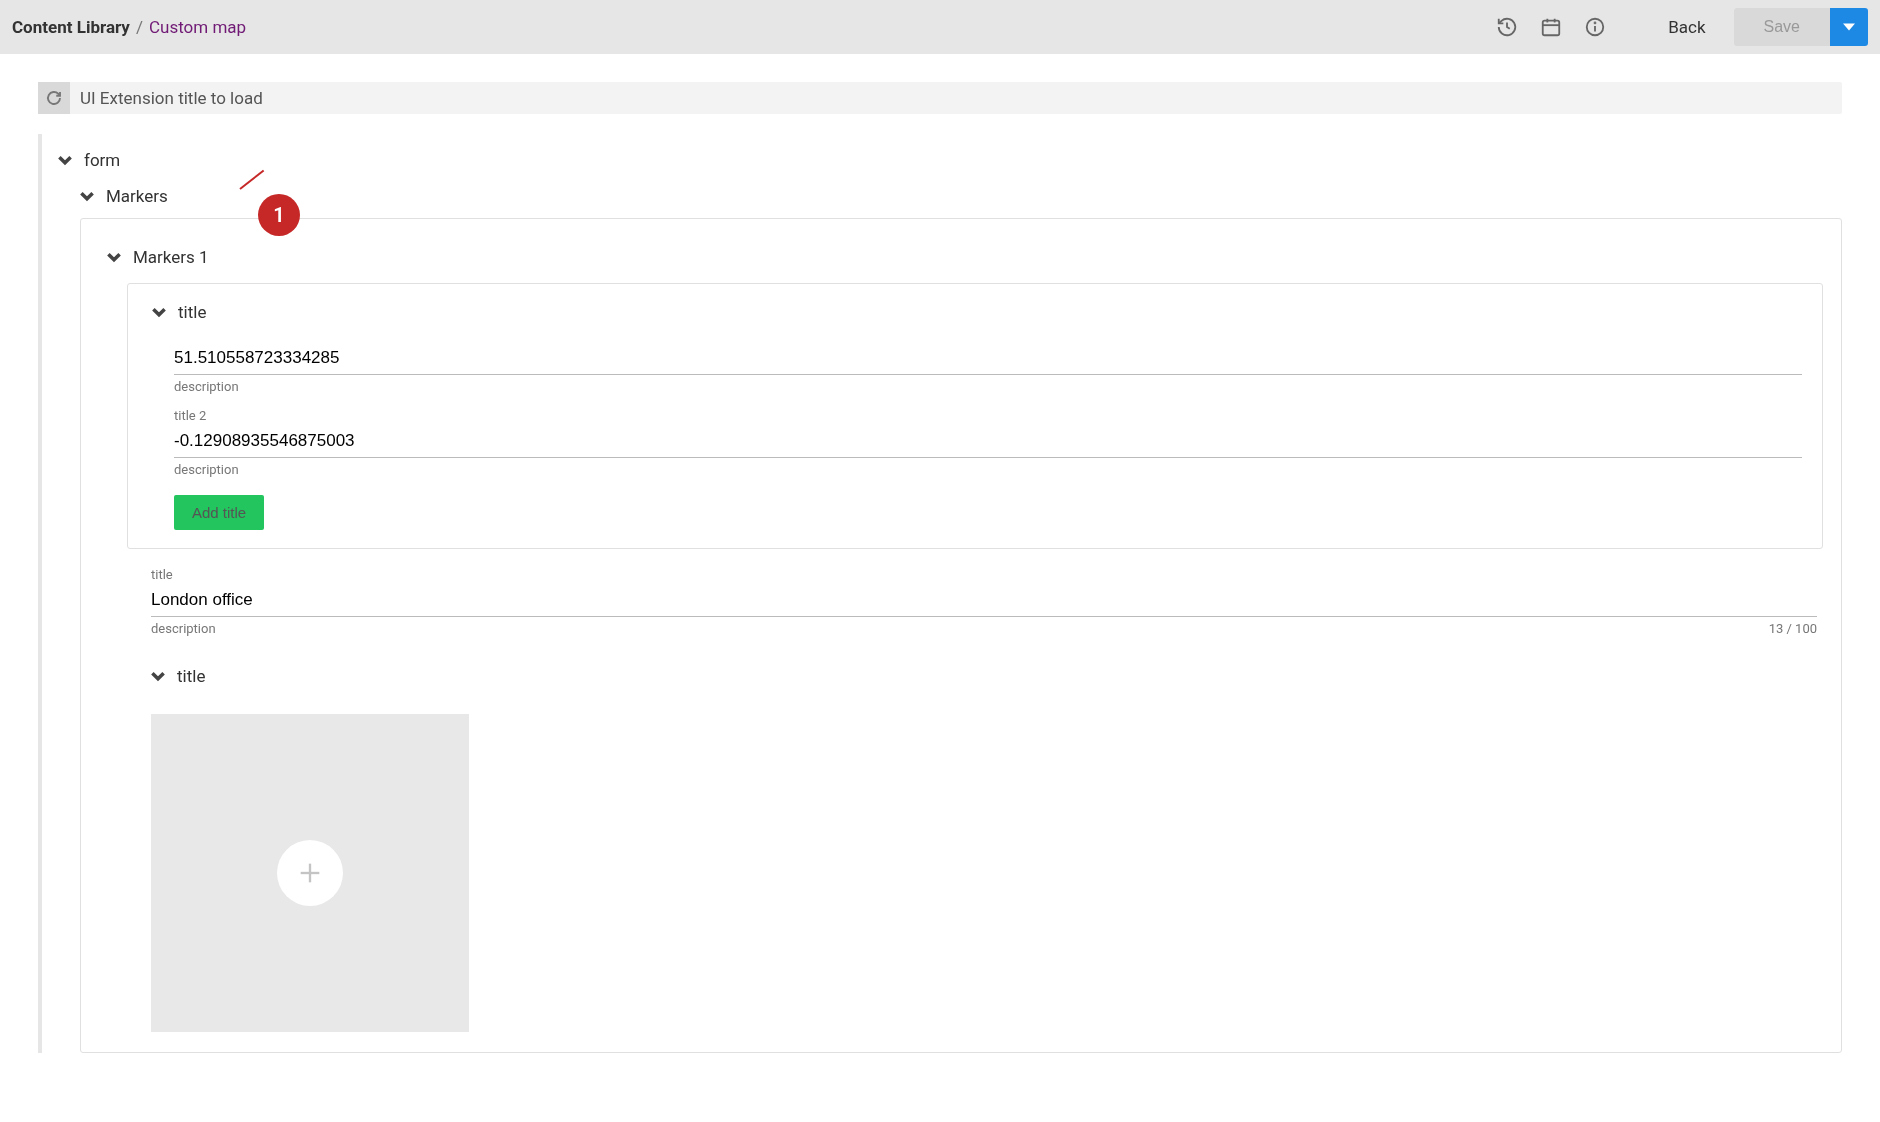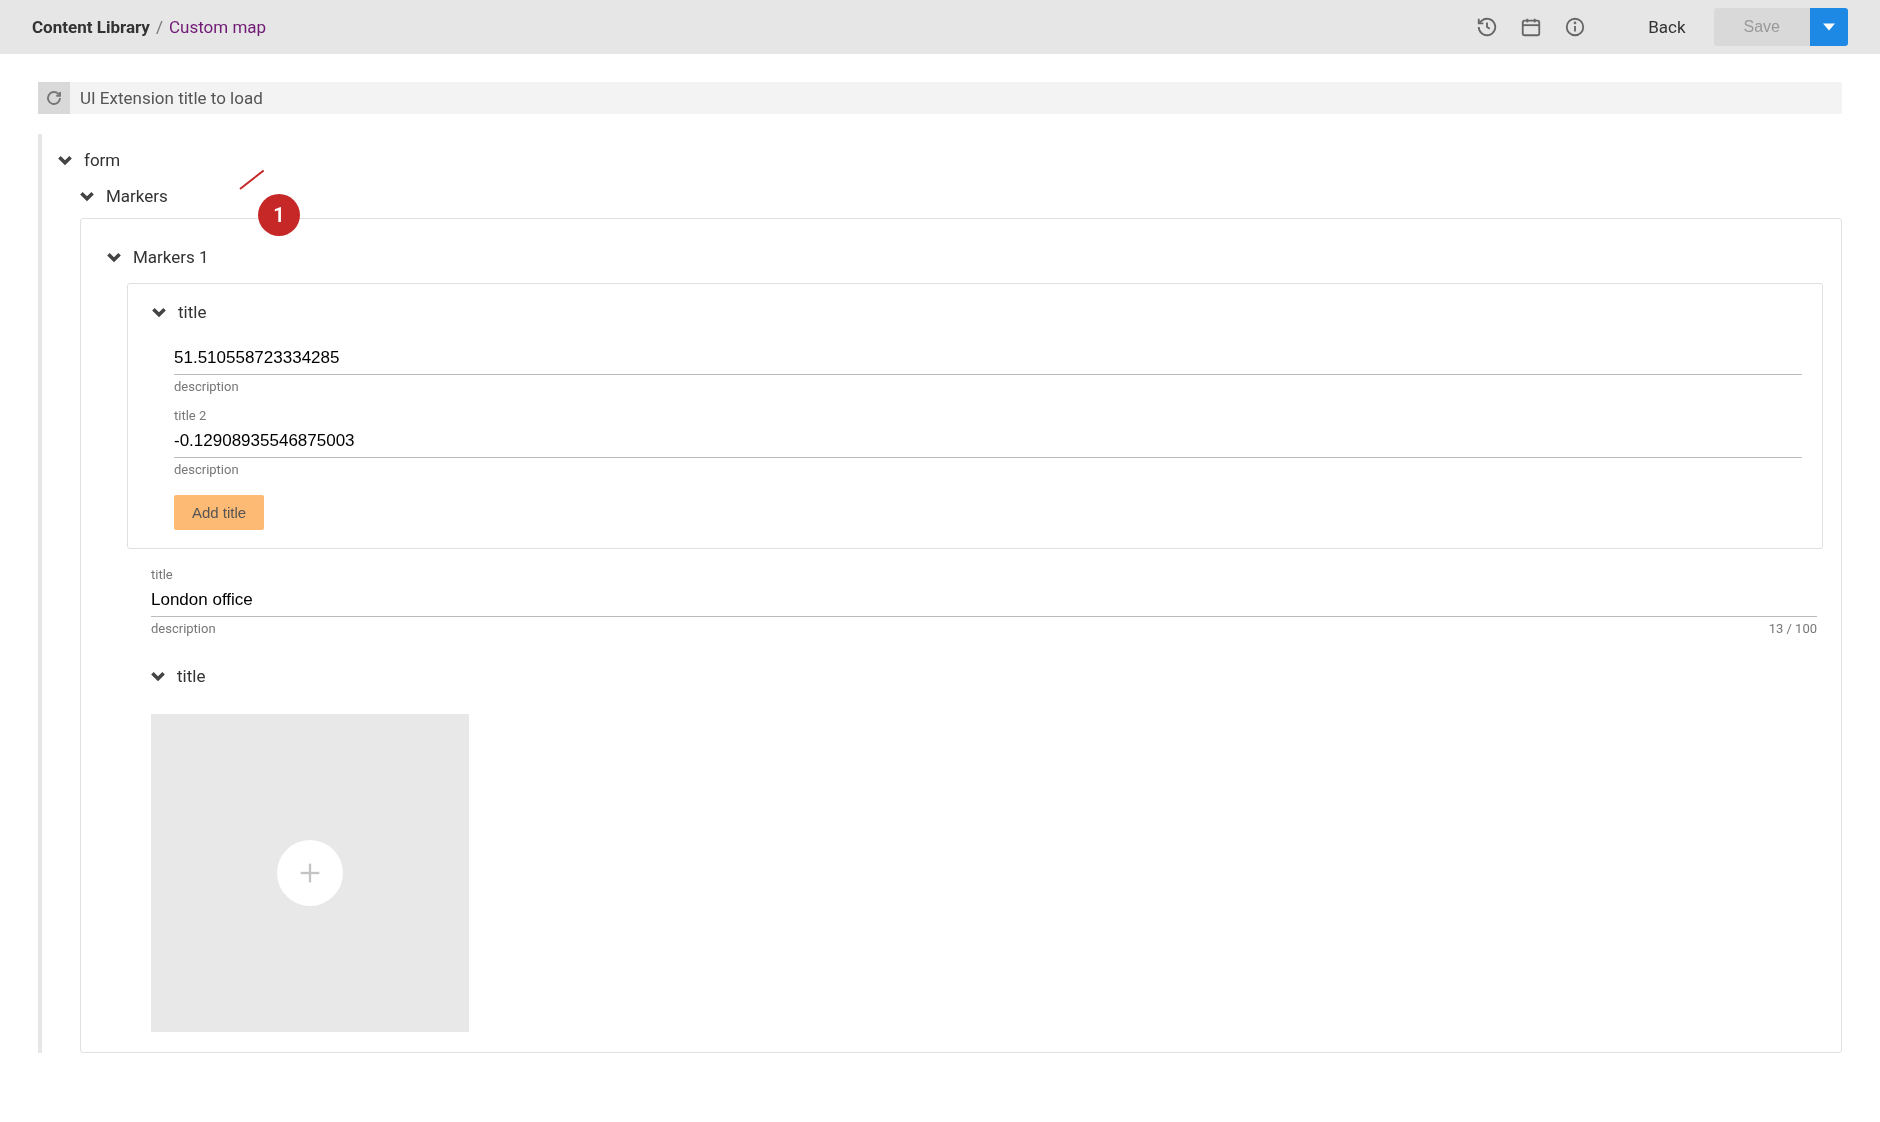--- a/index.html
+++ b/index.html
@@ -4,21 +4,21 @@
 <style>
   * { box-sizing: border-box; margin: 0; padding: 0; }
   html, body { width: 1880px; height: 1122px; font-family: -apple-system, BlinkMacSystemFont, "Segoe UI", Roboto, Helvetica, Arial, sans-serif; background: #fff; color: #333; }
   
   
   .topbar {
     height: 54px;
     background: #e6e6e6;
     display: flex;
     align-items: center;
-    padding: 0 32px;
+    padding: 0 12px;
     justify-content: space-between;
   }
   .breadcrumb { font-size: 17px; display: flex; gap: 6px; align-items: baseline; }
   .breadcrumb .root { font-weight: 700; color: #333; }
   .breadcrumb .sep { color: #777; }
   .breadcrumb .current { color: #701a75; }
   .topbar-right { display: flex; align-items: center; gap: 22px; }
   .icon-btn { width: 22px; height: 22px; display:flex; align-items:center; justify-content:center; color:#666; cursor:pointer; }
   .icon-btn svg { width: 22px; height: 22px; stroke: #666; fill:none; stroke-width:2; }
   .back-link { font-size: 17px; color:#333; cursor:pointer; margin-left:40px; margin-right:6px; }
@@ -58,21 +58,21 @@
   }
   
   .field { margin: 14px 0 4px 22px; }
   .field .flabel { font-size:13px; color:#777; margin-bottom:4px; display:block; }
   .field input {
     width:100%; border:none; border-bottom:1px solid #bbb; font-size:17px; padding:4px 0 6px 0; outline:none; background:transparent;
   }
   .field .fdesc { font-size:13px; color:#777; margin-top:4px; }
   
   .add-btn {
-    margin: 14px 0 0 22px; background:#fdba74; border:none; color:#555; font-size:15px; padding:9px 18px; border-radius:2px; cursor:pointer;
+    margin: 14px 0 0 22px; background:#22c55e; border:none; color:#555; font-size:15px; padding:9px 18px; border-radius:2px; cursor:pointer;
   }
   
   .outer-title-field { margin: 14px 6px 6px 44px; }
   .outer-title-field .count-row { display:flex; justify-content:space-between; font-size:13px; color:#777; margin-top:4px; }
   
   .title-node2 { padding-left:44px; margin-top:22px; }
   
   .media-box {
     width:318px; height:318px; background:#e8e8e8; margin:20px 0 0 44px; display:flex; align-items:center; justify-content:center; cursor:pointer;
   }

